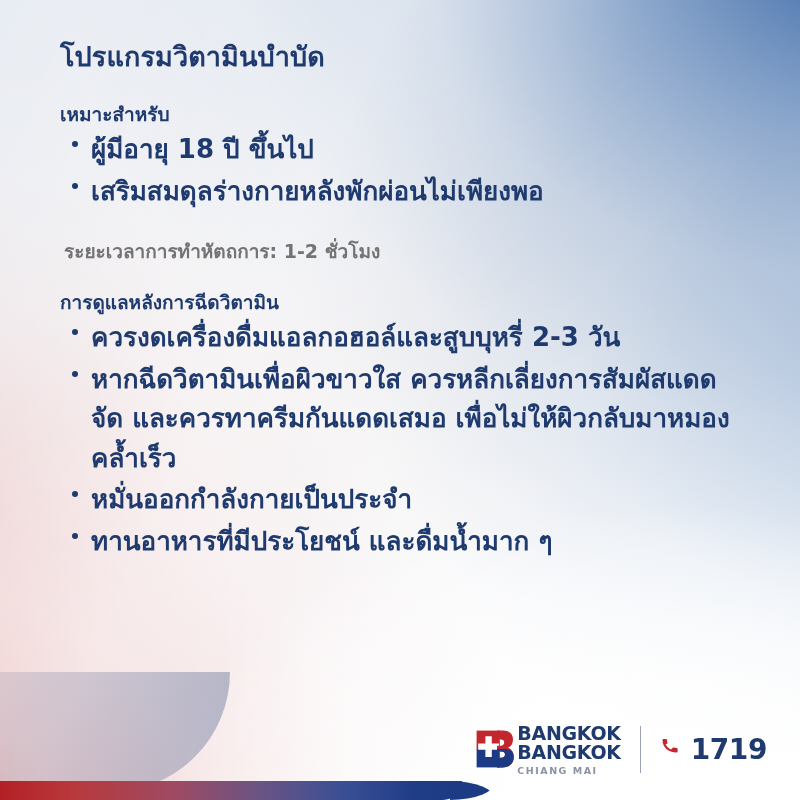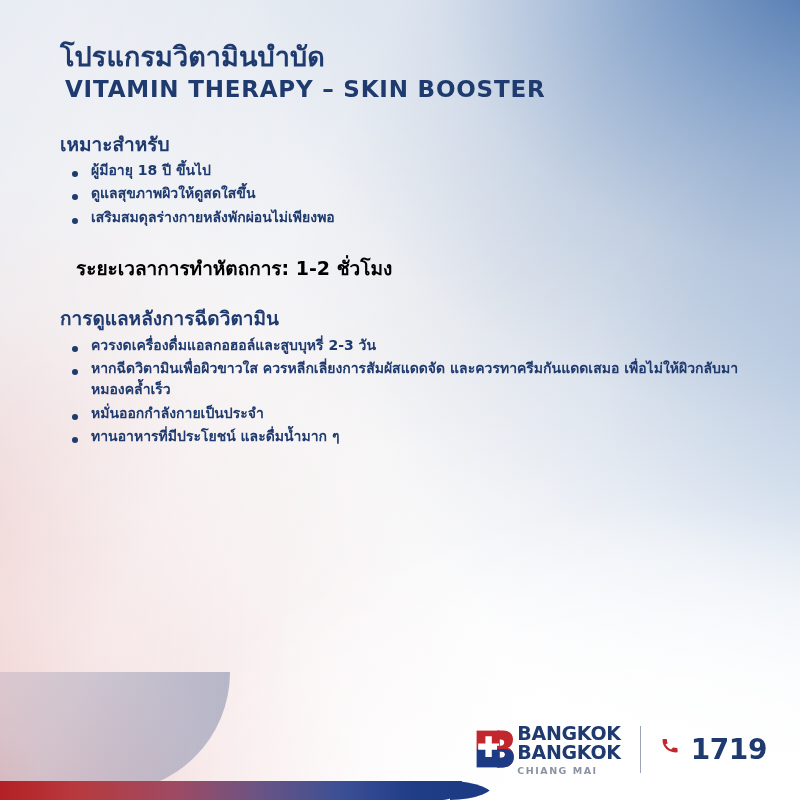--- a/index.html
+++ b/index.html
@@ -140,34 +140,34 @@
   .section-head {
     font-size: 19px;
     font-weight: 700;
     color: #1e3a6e;
     line-height: 1.5;
     margin: 0;
   }
   .one-liner {
     font-size: 19px;
     font-weight: 600;
-    color: #000000;
+    color: #737373;
     line-height: 1.5;
-    margin: 16px;
+    margin: 4px;
   }
 
   ul.bullets {
     list-style: none;
     margin: 1px 0 0 0;
     padding: 0;
   }
   ul.bullets li {
     position: relative;
     padding-left: 31px;
-    font-size: 14px;
+    font-size: 26px;
     font-weight: 600;
     color: #1e3a6e;
     line-height: 1.52;
     margin: 2px 0;
   }
   ul.bullets li::before {
     content: "";
     position: absolute;
     left: 12px;
     top: 11px;
@@ -249,27 +249,25 @@
   <div class="bg-layer bg-pink"></div>
   <div class="bg-layer bg-pink2"></div>
   <div class="bg-layer bg-sheen"></div>
   <div class="bg-layer bg-footerwhite"></div>
 
   <div class="swoosh"></div>
 
   <div class="content">
 
     <h1 class="title-th">โปรแกรมวิตามินบำบัด</h1>
-    <h2 class="title-en">VITAMIN THERAPY – SKIN BOOSTER</h2>
 
     <div class="section">
       <p class="section-head">เหมาะสำหรับ</p>
       <ul class="bullets">
         <li>ผู้มีอายุ 18 ปี ขึ้นไป</li>
-        <li>ดูแลสุขภาพผิวให้ดูสดใสขึ้น</li>
         <li>เสริมสมดุลร่างกายหลังพักผ่อนไม่เพียงพอ</li>
       </ul>
     </div>
 
     <div class="section">
       <p class="one-liner">ระยะเวลาการทำหัตถการ: 1-2 ชั่วโมง</p>
     </div>
 
     <div class="section tight">
       <p class="section-head">การดูแลหลังการฉีดวิตามิน</p>

